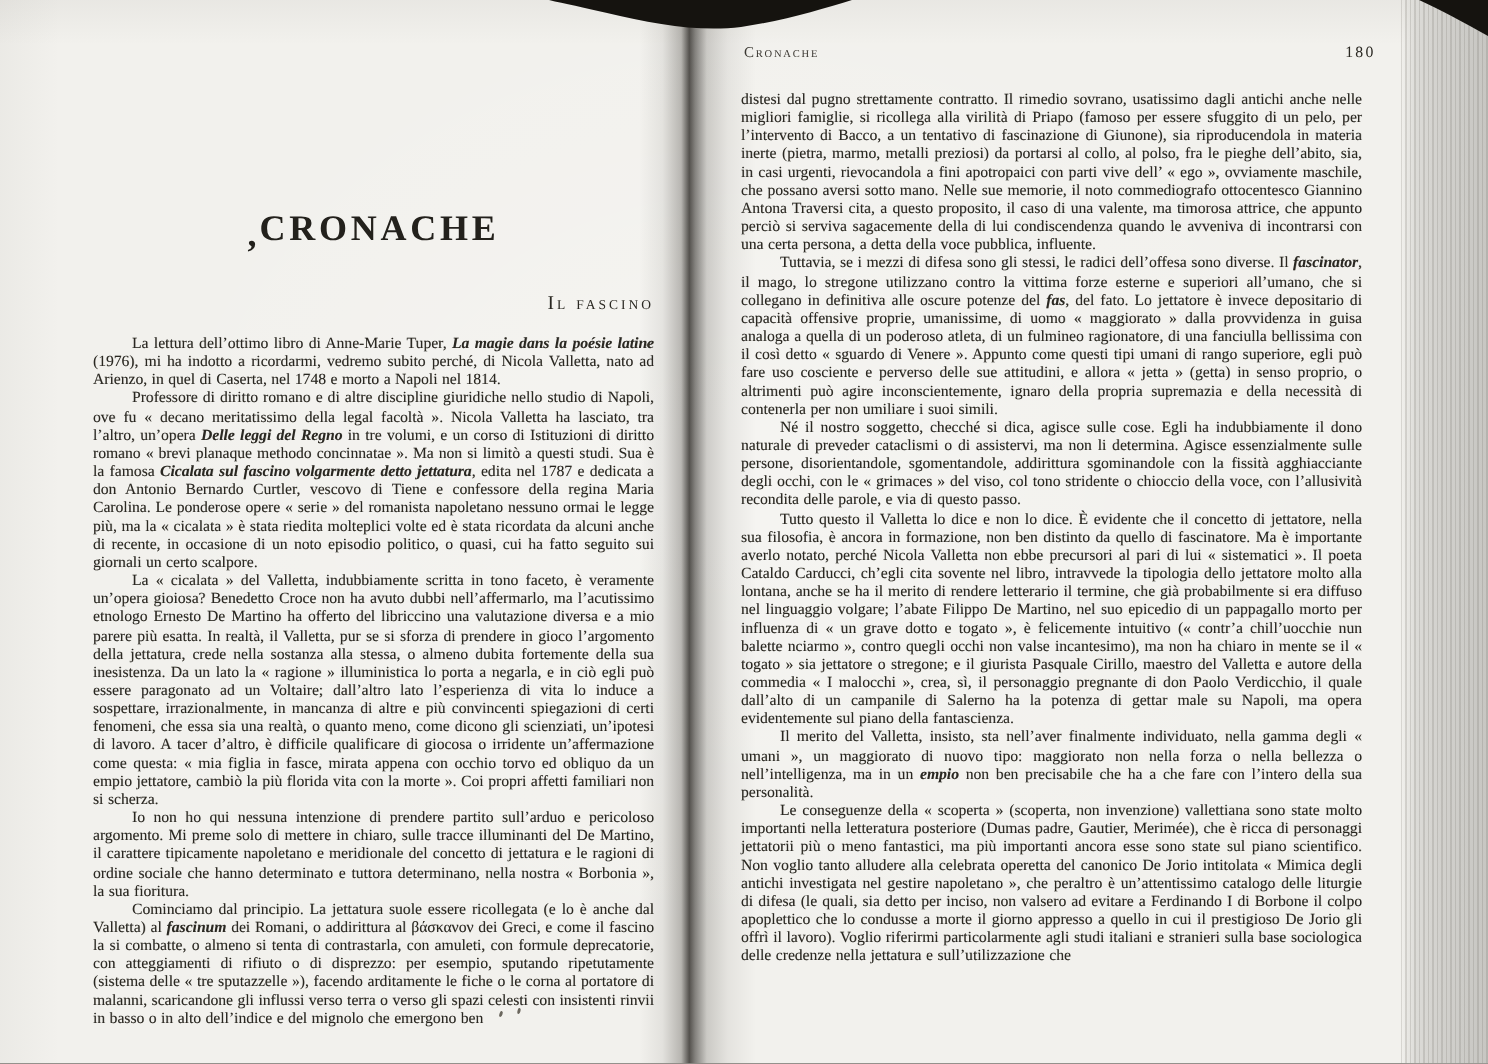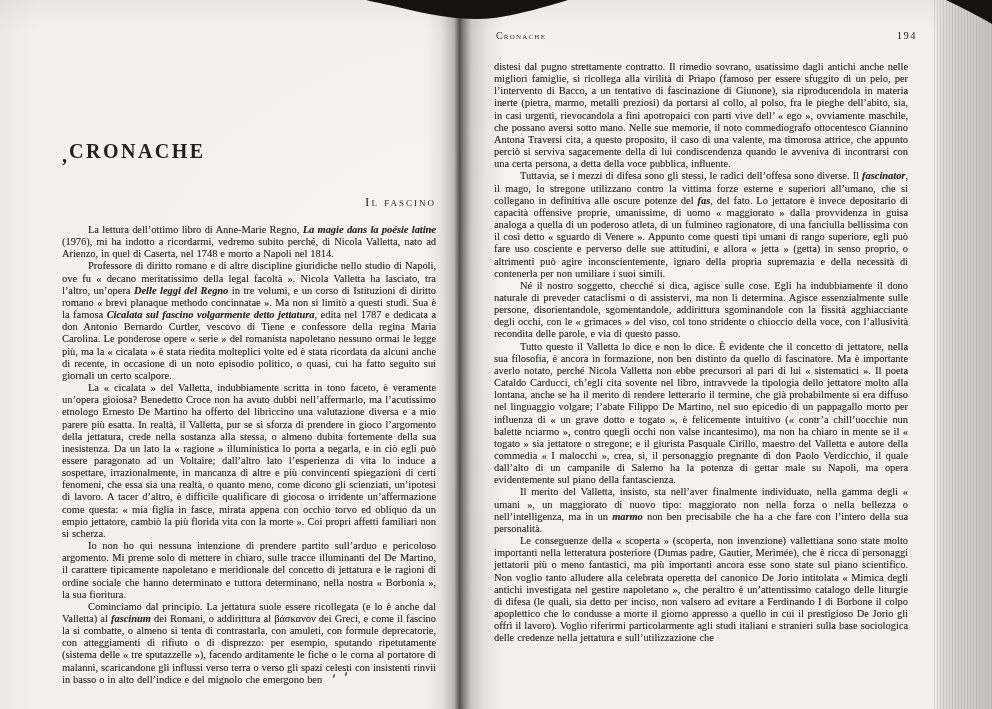--- a/index.html
+++ b/index.html
@@ -29,21 +29,21 @@
   .fore-edge{
     position:absolute;top:0;right:0;width:58px;height:709px;pointer-events:none;
     background:
       repeating-linear-gradient(90deg, rgba(108,104,96,0.20) 0 1px, rgba(0,0,0,0) 1px 3px),
       linear-gradient(90deg, rgba(221,220,216,0) 0, #dcdbd7 10px, #d2d1cd 26px, #c7c6c2 58px);
   }
   .top-shadows{position:absolute;top:0;left:0;pointer-events:none;}
 
   .lp-title{
     position:absolute;left:62px;top:140px;width:374px;
-    text-align:left;font-weight:bold;font-size:20px;letter-spacing:2.5px;
+    text-align:center;font-weight:bold;font-size:24px;letter-spacing:2.5px;
     color:#23211c;
   }
   .lp-title .mark{font-weight:bold;letter-spacing:0;margin-right:2px;position:relative;top:4px;}
   .lp-heading{
     position:absolute;left:62px;top:194px;width:374px;
     text-align:right;font-variant:small-caps;font-size:13px;letter-spacing:2px;color:#2a2822;
   }
   .body-col{position:absolute;font-size:10.4px;line-height:12.15px;}
   .body-col p{
     margin:0;text-align:justify;text-indent:26px;word-spacing:0.4px;
@@ -73,38 +73,38 @@
 
   <div class="paper-tint"></div>
 
   <div class="lp-title">
     <span class="mark">,</span><span>CRONACHE</span>
   </div>
 
   <div class="lp-heading">Il fascino</div>
 
   <div id="lp-body" class="body-col">
-    <p><span>La lettura dell’ottimo libro di Anne-Marie Regno, </span><em>La magie dans la poésie latine</em><span> (1976), mi ha indotto a ricordarmi, vedremo subito perché, di Nicola Valletta, nato ad Arienzo, in quel di Caserta, nel 1748 e morto a Napoli nel 1814.</span></p>
+    <p><span>La lettura dell’ottimo libro di Anne-Marie Tuper, </span><em>La magie dans la poésie latine</em><span> (1976), mi ha indotto a ricordarmi, vedremo subito perché, di Nicola Valletta, nato ad Arienzo, in quel di Caserta, nel 1748 e morto a Napoli nel 1814.</span></p>
     <p><span>Professore di diritto romano e di altre discipline giuridiche nello studio di Napoli, ove fu « decano meritatissimo della legal facoltà ». Nicola Valletta ha lasciato, tra l’altro, un’opera </span><em>Delle leggi del Regno</em><span> in tre volumi, e un corso di Istituzioni di diritto romano « brevi planaque methodo concinnatae ». Ma non si limitò a questi studi. Sua è la famosa </span><em>Cicalata sul fascino volgarmente detto jettatura</em><span>, edita nel 1787 e dedicata a don Antonio Bernardo Curtler, vescovo di Tiene e confessore della regina Maria Carolina. Le ponderose opere « serie » del romanista napoletano nessuno ormai le legge più, ma la « cicalata » è stata riedita molteplici volte ed è stata ricordata da alcuni anche di recente, in occasione di un noto episodio politico, o quasi, cui ha fatto seguito sui giornali un certo scalpore.</span></p>
     <p><span>La « cicalata » del Valletta, indubbiamente scritta in tono faceto, è veramente un’opera gioiosa? Benedetto Croce non ha avuto dubbi nell’affermarlo, ma l’acutissimo etnologo Ernesto De Martino ha offerto del libriccino una valutazione diversa e a mio parere più esatta. In realtà, il Valletta, pur se si sforza di prendere in gioco l’argomento della jettatura, crede nella sostanza alla stessa, o almeno dubita fortemente della sua inesistenza. Da un lato la « ragione » illuministica lo porta a negarla, e in ciò egli può essere paragonato ad un Voltaire; dall’altro lato l’esperienza di vita lo induce a sospettare, irrazionalmente, in mancanza di altre e più convincenti spiegazioni di certi fenomeni, che essa sia una realtà, o quanto meno, come dicono gli scienziati, un’ipotesi di lavoro. A tacer d’altro, è difficile qualificare di giocosa o irridente un’affermazione come questa: « mia figlia in fasce, mirata appena con occhio torvo ed obliquo da un empio jettatore, cambiò la più florida vita con la morte ». Coi propri affetti familiari non si scherza.</span></p>
     <p><span>Io non ho qui nessuna intenzione di prendere partito sull’arduo e pericoloso argomento. Mi preme solo di mettere in chiaro, sulle tracce illuminanti del De Martino, il carattere tipicamente napoletano e meridionale del concetto di jettatura e le ragioni di ordine sociale che hanno determinato e tuttora determinano, nella nostra « Borbonia », la sua fioritura.</span></p>
     <p><span>Cominciamo dal principio. La jettatura suole essere ricollegata (e lo è anche dal Valletta) al </span><em>fascinum</em><span> dei Romani, o addirittura al βάσκανον dei Greci, e come il fascino la si combatte, o almeno si tenta di contrastarla, con amuleti, con formule deprecatorie, con atteggiamenti di rifiuto o di disprezzo: per esempio, sputando ripetutamente (sistema delle « tre sputazzelle »), facendo arditamente le fiche o le corna al portatore di malanni, scaricandone gli influssi verso terra o verso gli spazi celesti con insistenti rinvii in basso o in alto dell’indice e del mignolo che emergono ben</span></p>
   </div>
 
   <div class="rp-head">
     <span class="running-head">Cronache</span>
-    <span class="page-number">194</span>
+    <span class="page-number">180</span>
   </div>
 
   <div id="rp-body" class="body-col">
     <p class="no-indent"><span>distesi dal pugno strettamente contratto. Il rimedio sovrano, usatissimo dagli antichi anche nelle migliori famiglie, si ricollega alla virilità di Priapo (famoso per essere sfuggito di un pelo, per l’intervento di Bacco, a un tentativo di fascinazione di Giunone), sia riproducendola in materia inerte (pietra, marmo, metalli preziosi) da portarsi al collo, al polso, fra le pieghe dell’abito, sia, in casi urgenti, rievocandola a fini apotropaici con parti vive dell’ « ego », ovviamente maschile, che possano aversi sotto mano. Nelle sue memorie, il noto commediografo ottocentesco Giannino Antona Traversi cita, a questo proposito, il caso di una valente, ma timorosa attrice, che appunto perciò si serviva sagacemente della di lui condiscendenza quando le avveniva di incontrarsi con una certa persona, a detta della voce pubblica, influente.</span></p>
     <p><span>Tuttavia, se i mezzi di difesa sono gli stessi, le radici dell’offesa sono diverse. Il </span><em>fascinator</em><span>, il mago, lo stregone utilizzano contro la vittima forze esterne e superiori all’umano, che si collegano in definitiva alle oscure potenze del </span><em>fas</em><span>, del fato. Lo jettatore è invece depositario di capacità offensive proprie, umanissime, di uomo « maggiorato » dalla provvidenza in guisa analoga a quella di un poderoso atleta, di un fulmineo ragionatore, di una fanciulla bellissima con il così detto « sguardo di Venere ». Appunto come questi tipi umani di rango superiore, egli può fare uso cosciente e perverso delle sue attitudini, e allora « jetta » (getta) in senso proprio, o altrimenti può agire inconscientemente, ignaro della propria supremazia e della necessità di contenerla per non umiliare i suoi simili.</span></p>
     <p><span>Né il nostro soggetto, checché si dica, agisce sulle cose. Egli ha indubbiamente il dono naturale di preveder cataclismi o di assistervi, ma non li determina. Agisce essenzialmente sulle persone, disorientandole, sgomentandole, addirittura sgominandole con la fissità agghiacciante degli occhi, con le « grimaces » del viso, col tono stridente o chioccio della voce, con l’allusività recondita delle parole, e via di questo passo.</span></p>
     <p><span>Tutto questo il Valletta lo dice e non lo dice. È evidente che il concetto di jettatore, nella sua filosofia, è ancora in formazione, non ben distinto da quello di fascinatore. Ma è importante averlo notato, perché Nicola Valletta non ebbe precursori al pari di lui « sistematici ». Il poeta Cataldo Carducci, ch’egli cita sovente nel libro, intravvede la tipologia dello jettatore molto alla lontana, anche se ha il merito di rendere letterario il termine, che già probabilmente si era diffuso nel linguaggio volgare; l’abate Filippo De Martino, nel suo epicedio di un pappagallo morto per influenza di « un grave dotto e togato », è felicemente intuitivo (« contr’a chill’uocchie nun balette nciarmo », contro quegli occhi non valse incantesimo), ma non ha chiaro in mente se il « togato » sia jettatore o stregone; e il giurista Pasquale Cirillo, maestro del Valletta e autore della commedia « I malocchi », crea, sì, il personaggio pregnante di don Paolo Verdicchio, il quale dall’alto di un campanile di Salerno ha la potenza di gettar male su Napoli, ma opera evidentemente sul piano della fantascienza.</span></p>
-    <p><span>Il merito del Valletta, insisto, sta nell’aver finalmente individuato, nella gamma degli « umani », un maggiorato di nuovo tipo: maggiorato non nella forza o nella bellezza o nell’intelligenza, ma in un </span><em>marmo</em><span> non ben precisabile che ha a che fare con l’intero della sua personalità.</span></p>
+    <p><span>Il merito del Valletta, insisto, sta nell’aver finalmente individuato, nella gamma degli « umani », un maggiorato di nuovo tipo: maggiorato non nella forza o nella bellezza o nell’intelligenza, ma in un </span><em>empio</em><span> non ben precisabile che ha a che fare con l’intero della sua personalità.</span></p>
     <p><span>Le conseguenze della « scoperta » (scoperta, non invenzione) vallettiana sono state molto importanti nella letteratura posteriore (Dumas padre, Gautier, Merimée), che è ricca di personaggi jettatorii più o meno fantastici, ma più importanti ancora esse sono state sul piano scientifico. Non voglio tanto alludere alla celebrata operetta del canonico De Jorio intitolata « Mimica degli antichi investigata nel gestire napoletano », che peraltro è un’attentissimo catalogo delle liturgie di difesa (le quali, sia detto per inciso, non valsero ad evitare a Ferdinando I di Borbone il colpo apoplettico che lo condusse a morte il giorno appresso a quello in cui il prestigioso De Jorio gli offrì il lavoro). Voglio riferirmi particolarmente agli studi italiani e stranieri sulla base sociologica delle credenze nella jettatura e sull’utilizzazione che</span></p>
   </div>
 
   <div class="speck s1"></div>
   <div class="speck s2"></div>
   <div class="speck s3"></div>
 
   <div class="gutter-shadow"></div>
   <div class="fore-edge"></div>
 

